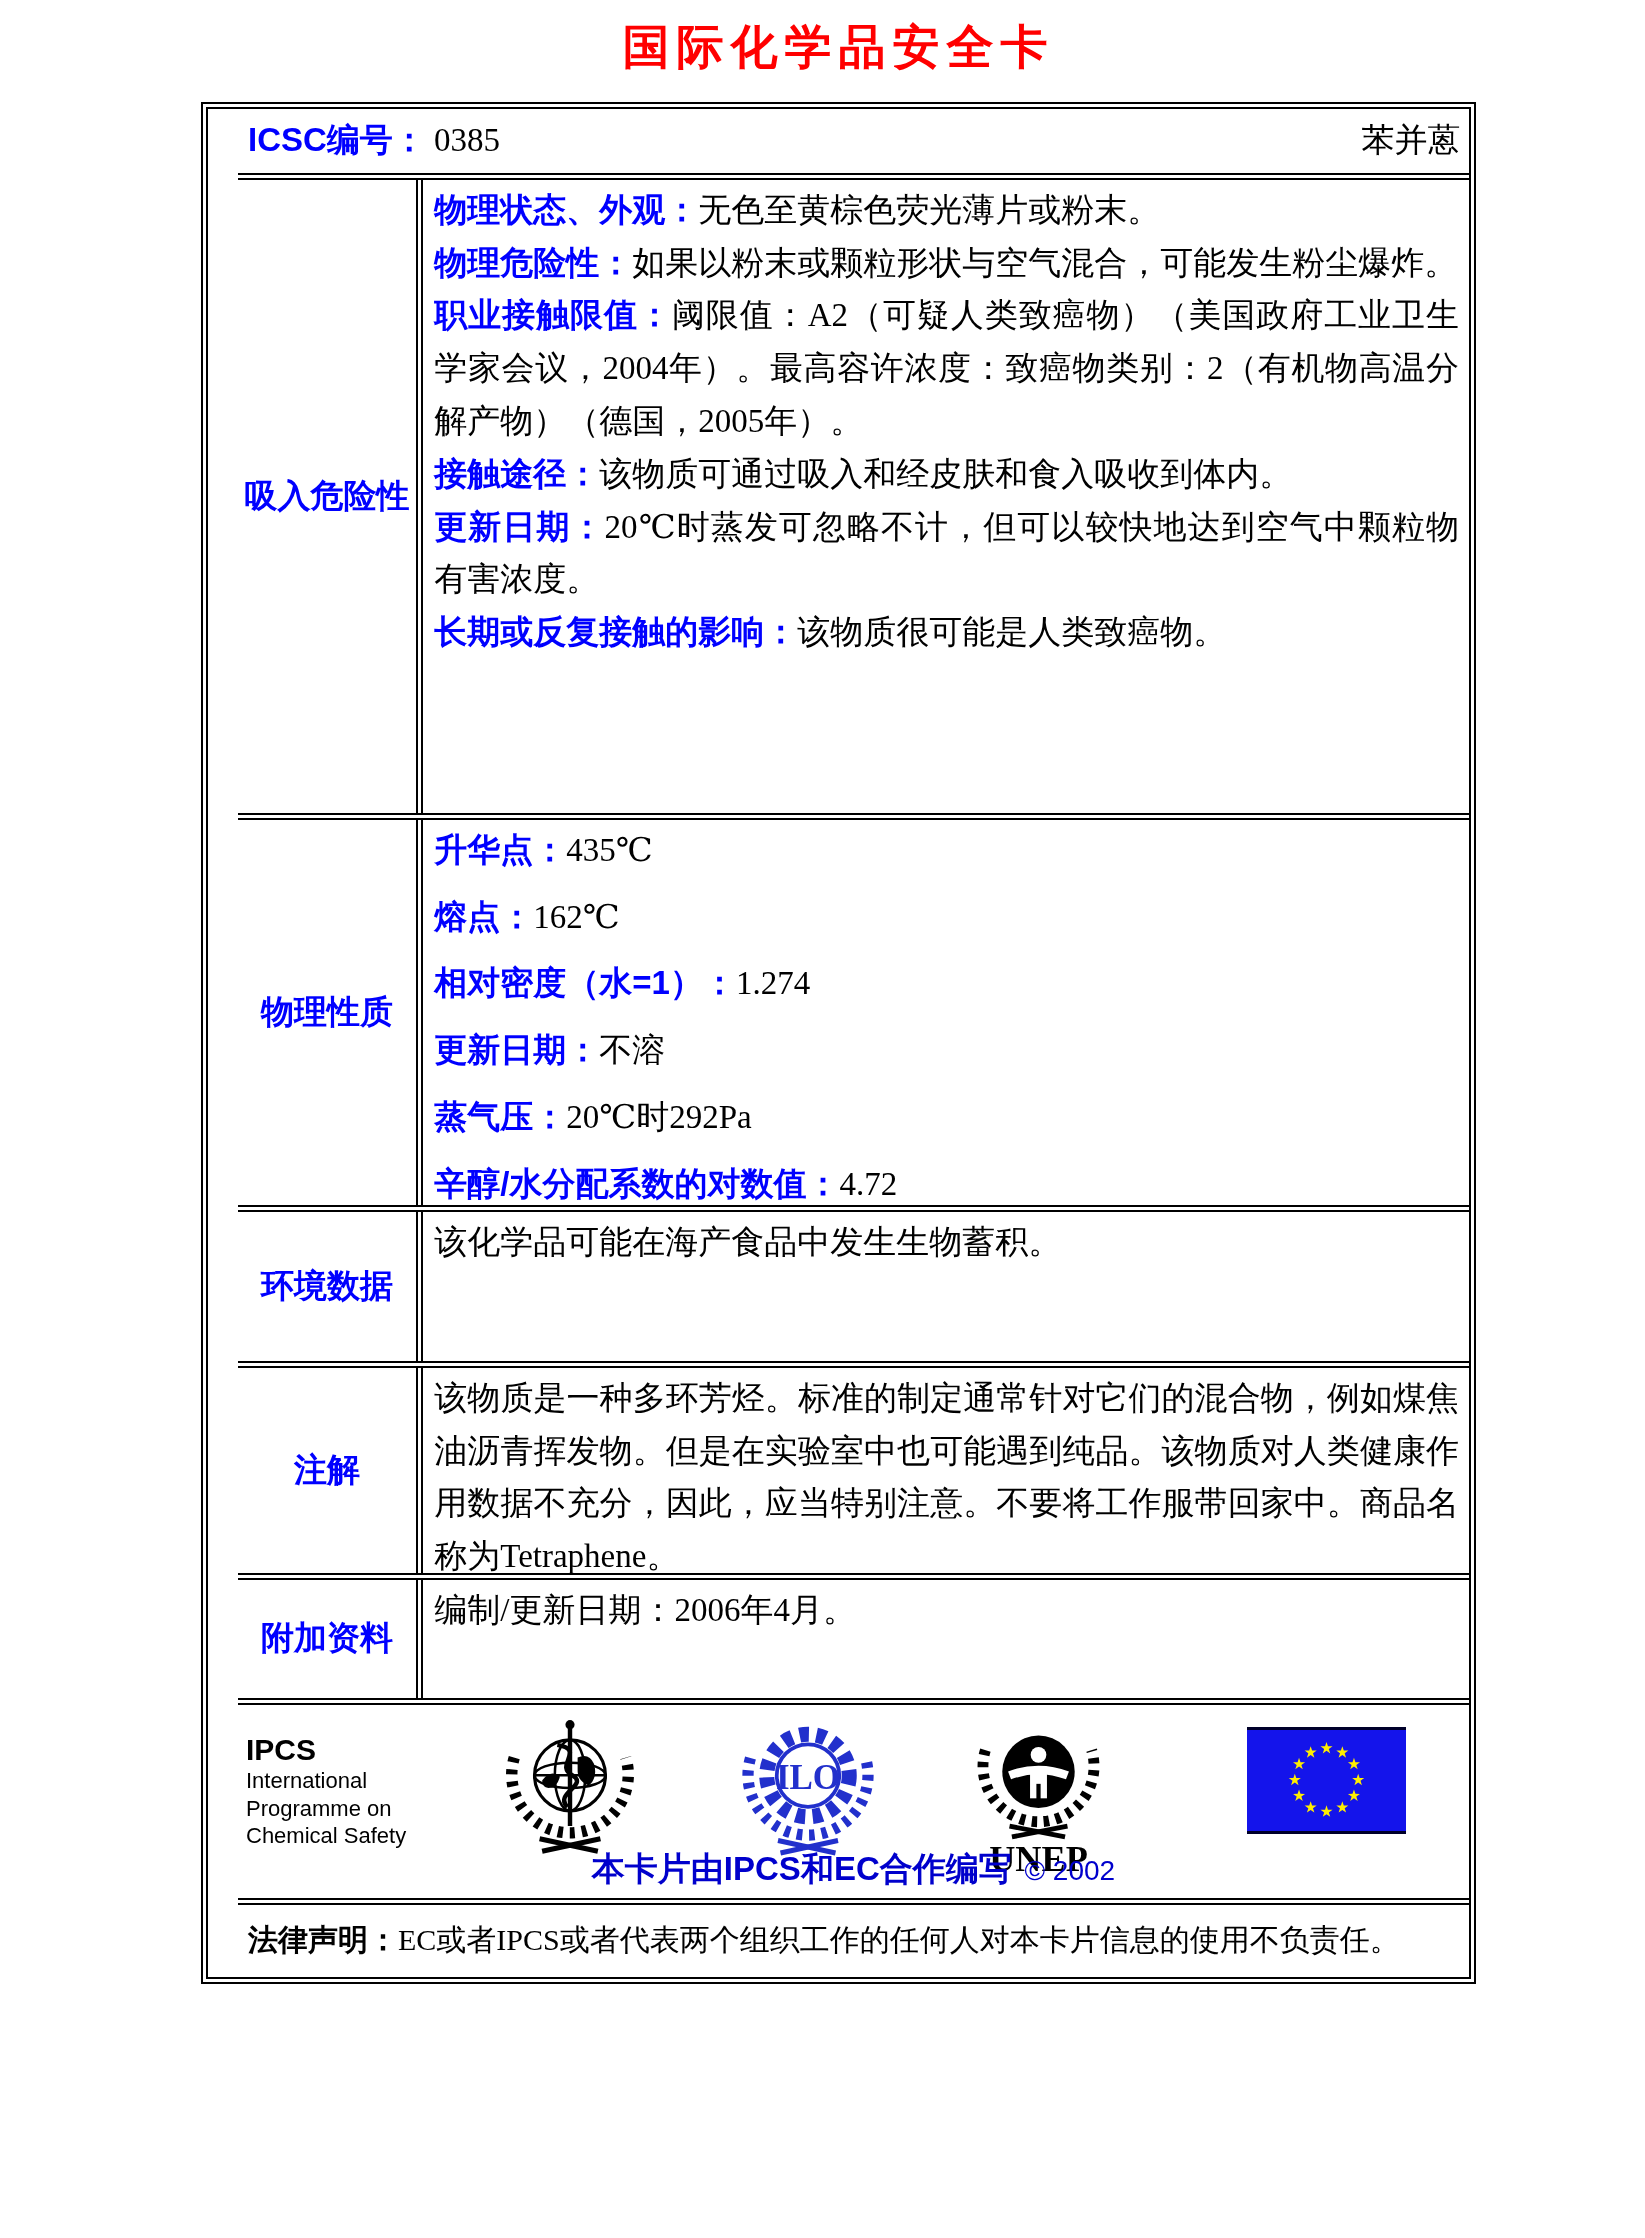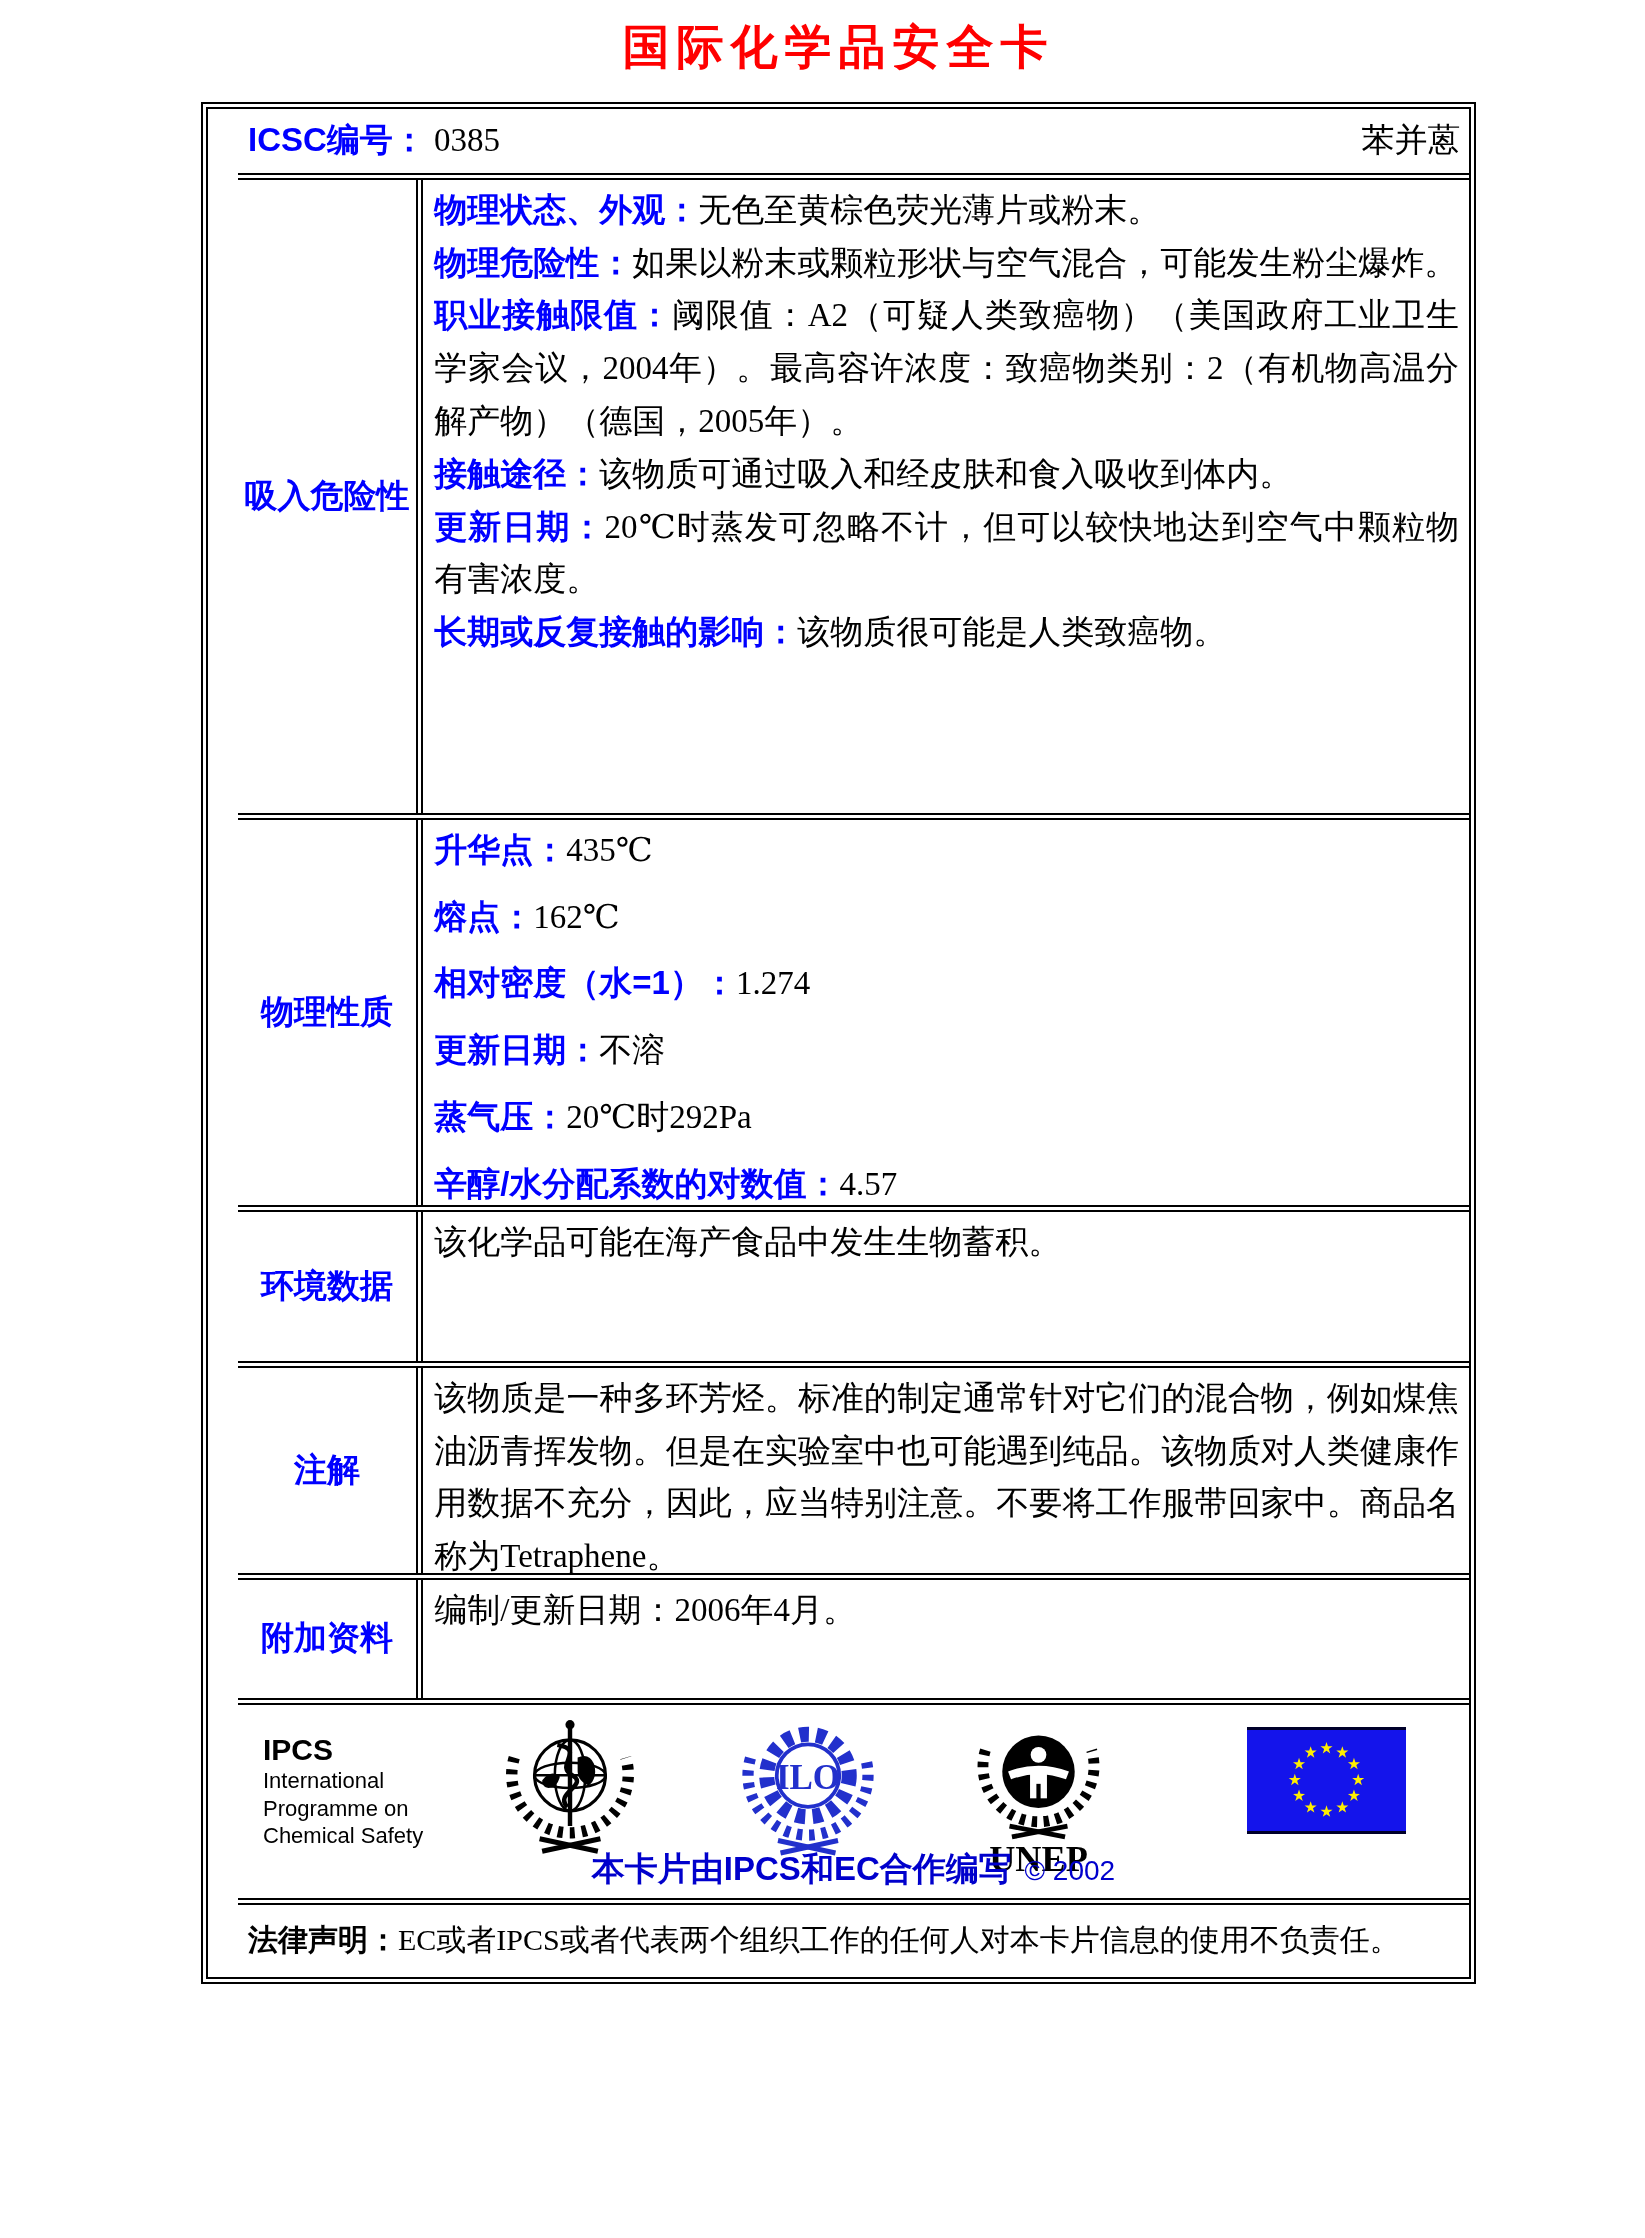--- a/index.html
+++ b/index.html
@@ -51,21 +51,21 @@
   }
   .r-important{height:640px;}
   .r-physical{height:392px;}
   .r-environment{height:156px;}
   .r-notes{height:212px;}
   .r-additional{height:125px;}
   .footer-row{height:200px;position:relative;display:block;}
   .legal-row{height:72px;align-items:center;padding:0 10px;font-size:30px;}
   .legal-row .blue-label{color:#000;}
   .ipcs-block{
-    position:absolute;left:25px;top:28px;width:226px;
+    position:absolute;left:8px;top:28px;width:226px;
     font-family:"Liberation Sans","DejaVu Sans",sans-serif;
   }
   .ipcs-title{font-size:30px;font-weight:bold;line-height:1.15;}
   .ipcs-line{font-size:22px;line-height:1.25;}
   .logo{position:absolute;}
   .who-logo{left:256px;top:7px;}
   .ilo-logo{left:495px;top:8.5px;}
   .unep-logo{left:728px;top:4.2px;}
   .eu-flag{
     position:absolute;left:1009px;top:22.6px;width:159px;height:107px;
@@ -106,21 +106,21 @@
   </div>
 
   <div class="row r-physical">
     <div class="label-cell">物理性质</div>
     <div class="content-cell spaced">
       <p><span class="lbl">升华点：</span><span>435℃</span></p>
       <p><span class="lbl">熔点：</span><span>162℃</span></p>
       <p><span class="lbl">相对密度（水=1）：</span><span>1.274</span></p>
       <p><span class="lbl">更新日期：</span><span>不溶</span></p>
       <p><span class="lbl">蒸气压：</span><span>20℃时292Pa</span></p>
-      <p><span class="lbl">辛醇/水分配系数的对数值：</span><span>4.57</span></p>
+      <p><span class="lbl">辛醇/水分配系数的对数值：</span><span>4.72</span></p>
     </div>
   </div>
 
   <div class="row r-environment">
     <div class="label-cell">环境数据</div>
     <div class="content-cell">
       <p><span>该化学品可能在海产食品中发生生物蓄积。</span></p>
     </div>
   </div>
 

